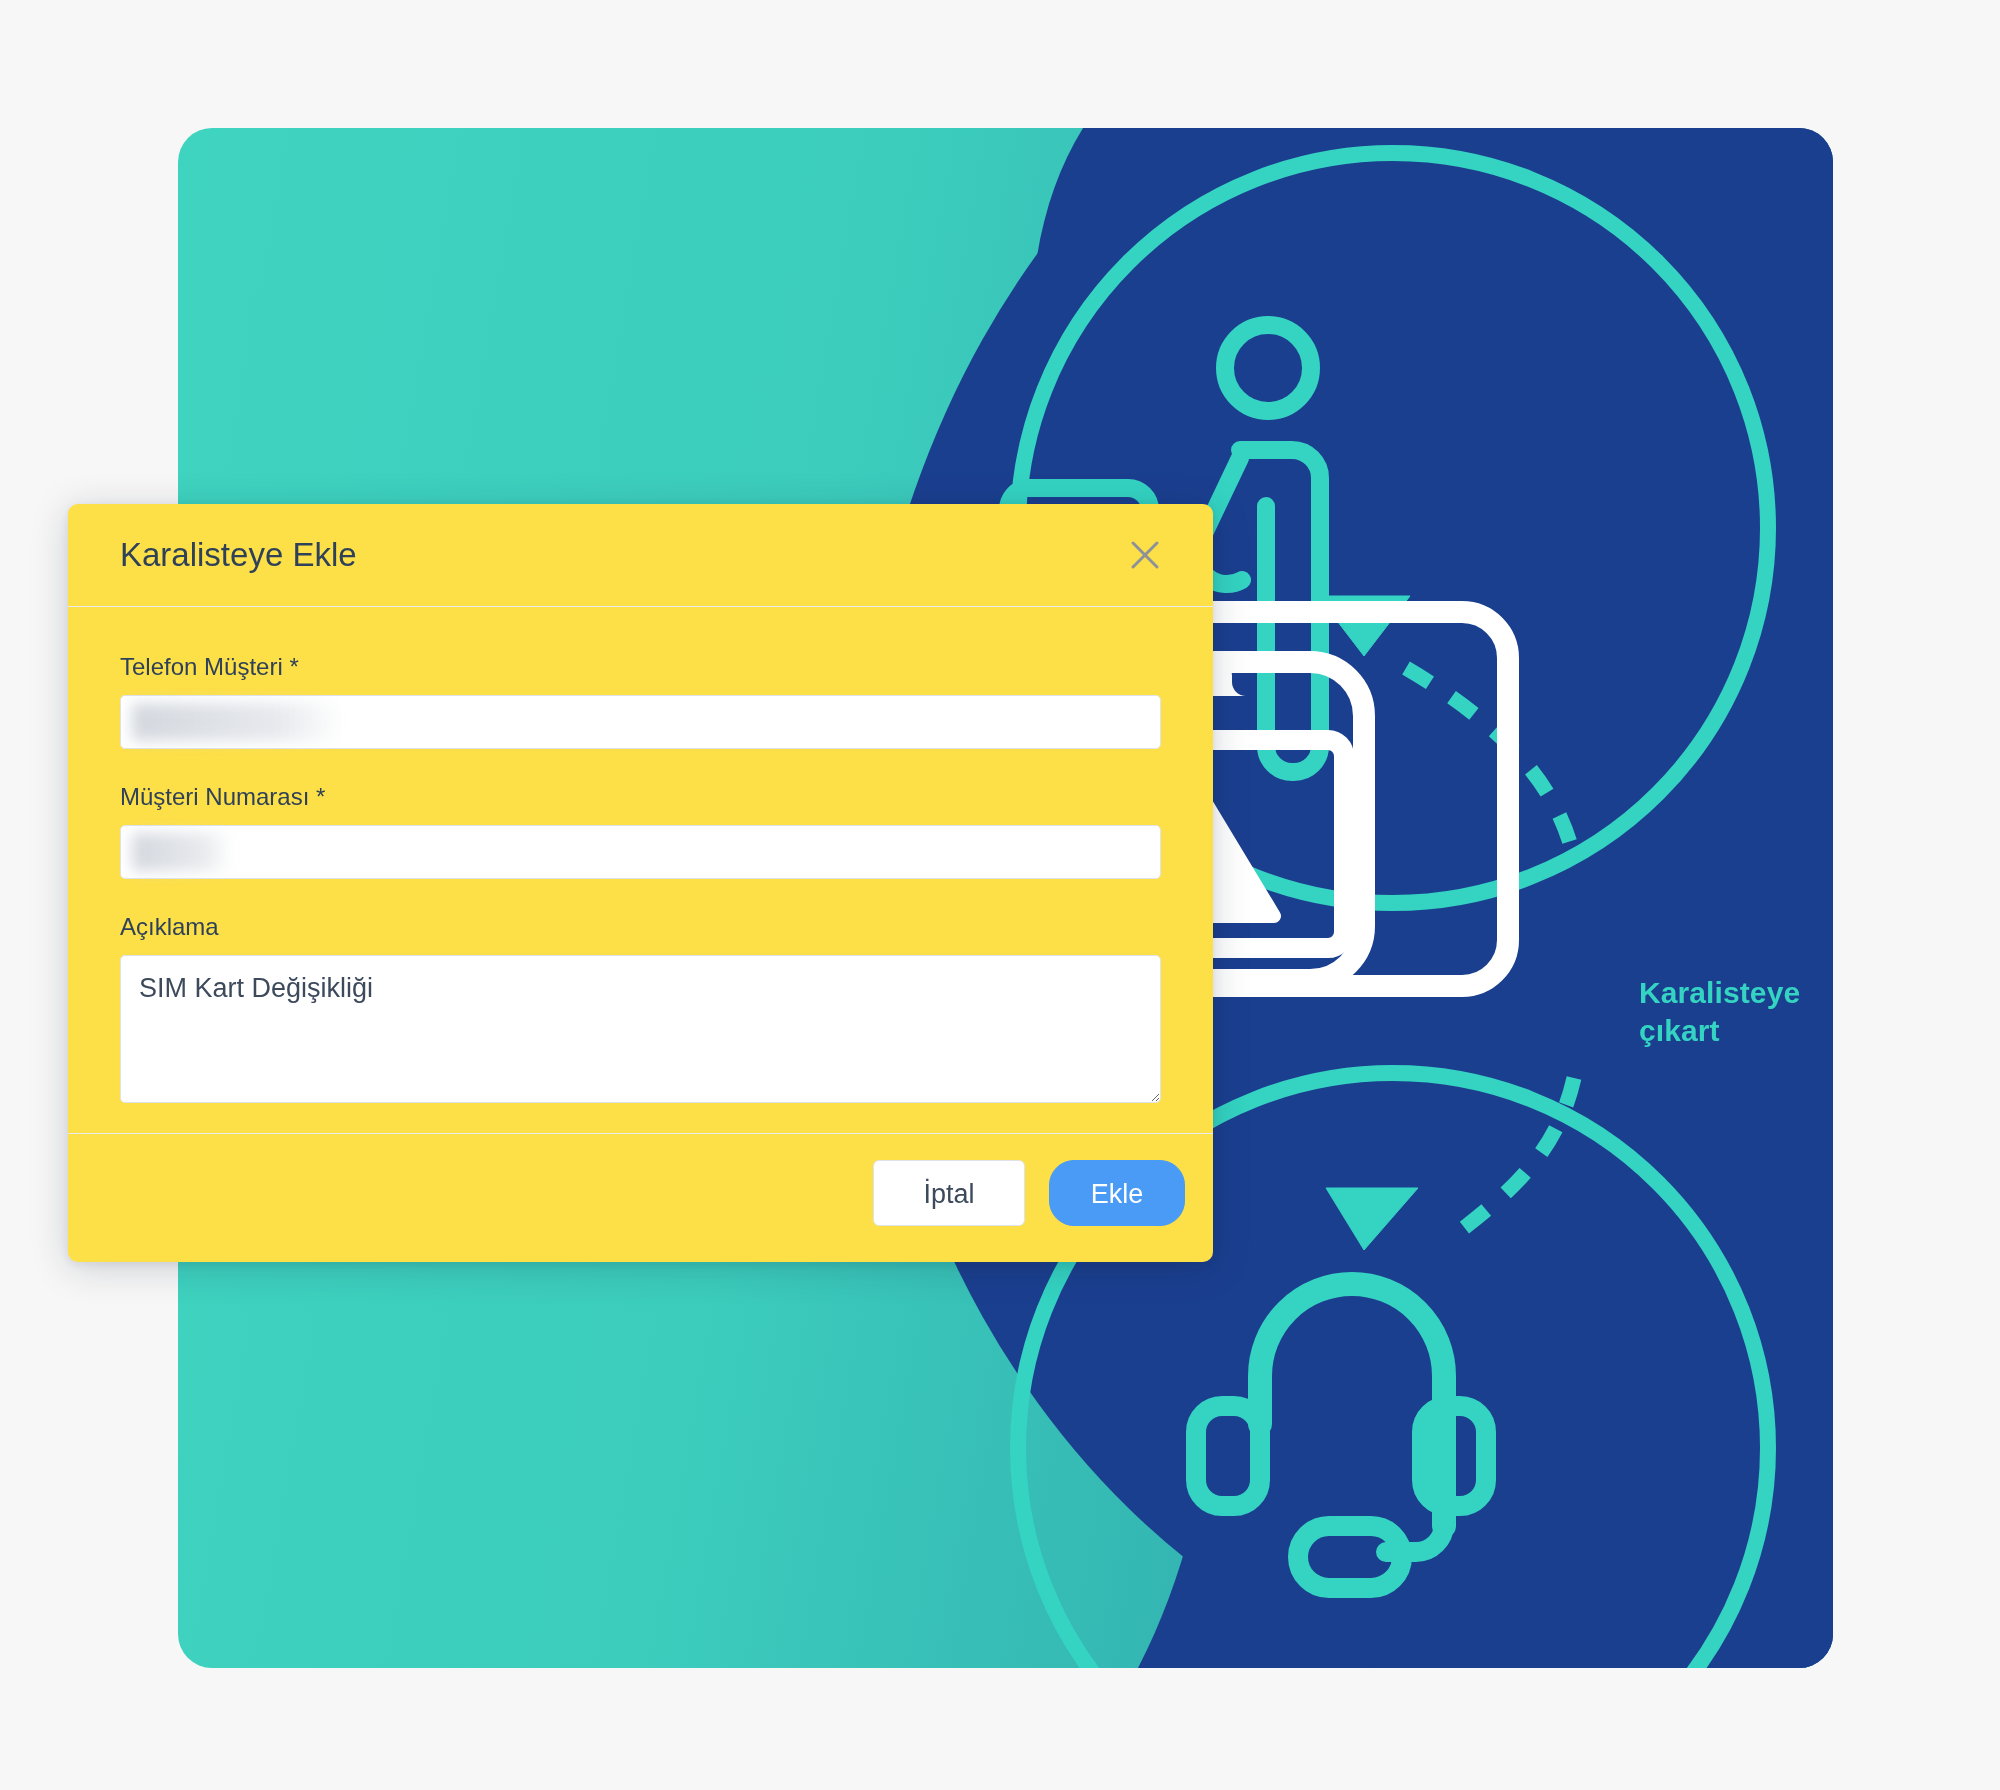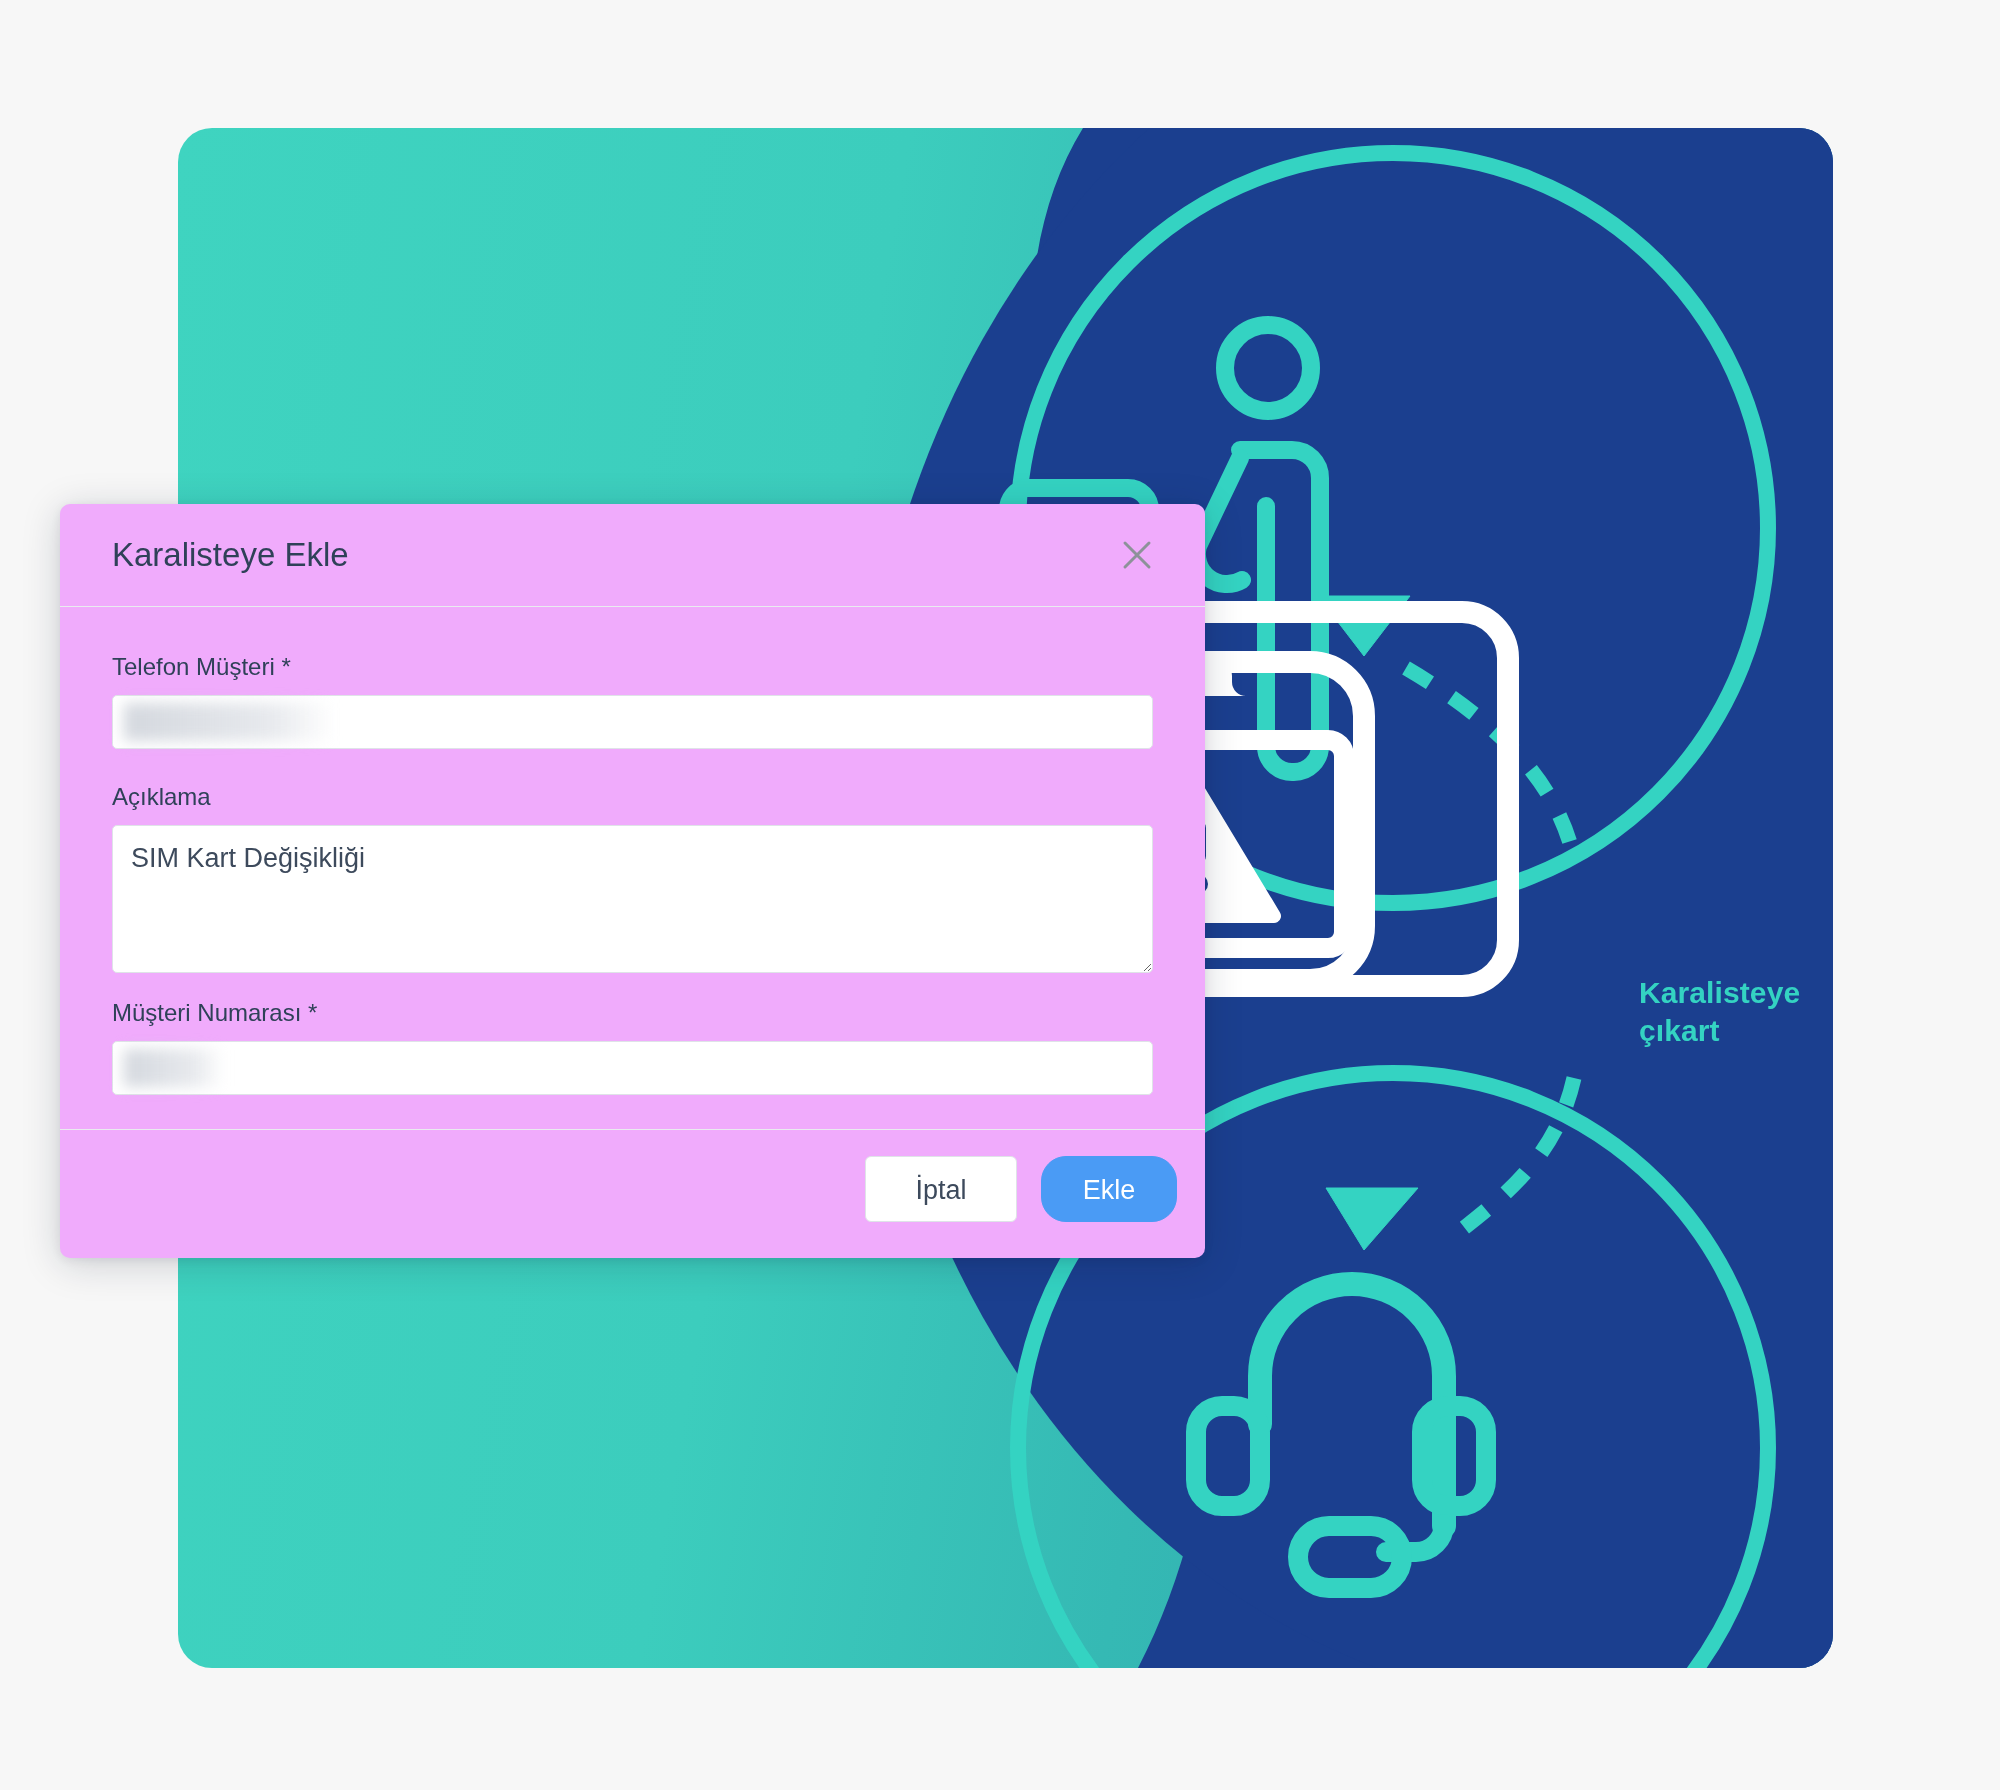--- a/index.html
+++ b/index.html
@@ -42,24 +42,24 @@
     color: #34d3c2;
     font-size: 30px;
     font-weight: bold;
     line-height: 1.25;
     letter-spacing: .1px;
   }
 
   
   #modal {
     position: absolute;
-    left: 60px;
+    left: 68px;
     top: 504px;
     width: 1145px;
-    background: #f0abfc;
+    background: #fde047;
     border-radius: 10px;
     box-shadow: 0 6px 38px rgba(16,26,48,0.18), 0 2px 10px rgba(16,26,48,0.08);
     overflow: hidden;
   }
   #modal-header {
     position: relative;
     height: 102px;
     border-bottom: 1px solid #e9ecef;
     display: flex;
     align-items: center;
@@ -266,36 +266,36 @@
       <label class="field-label">
         <span>Telefon Müşteri</span>
         <span class="req">*</span>
       </label>
       <div class="input-wrap">
         <input class="text-input" id="phone-input" type="text" value="" style="">
         <span class="redacted phone"></span>
       </div>
     </div>
 
-    <div class="field" id="aciklama-field">
-      <label class="field-label">
-        <span>Açıklama</span>
-      </label>
-      <textarea id="aciklama-box" style="">SIM Kart Değişikliği</textarea>
-    </div>
-
     <div class="field">
       <label class="field-label">
         <span>Müşteri Numarası</span>
         <span class="req">*</span>
       </label>
       <div class="input-wrap">
         <input class="text-input" id="customer-input" type="text" value="" style="">
         <span class="redacted customer"></span>
       </div>
     </div>
+
+    <div class="field" id="aciklama-field">
+      <label class="field-label">
+        <span>Açıklama</span>
+      </label>
+      <textarea id="aciklama-box" style="">SIM Kart Değişikliği</textarea>
+    </div>
   </div>
 
   <div id="modal-footer">
     <button class="btn" id="cancel-button">İptal</button>
     <button class="btn" id="submit-button" style="background: rgb(74, 155, 245); border-color: rgb(74, 155, 245); border-radius: 25px;">Ekle</button>
   </div>
 </div>
 
 </body></html>

